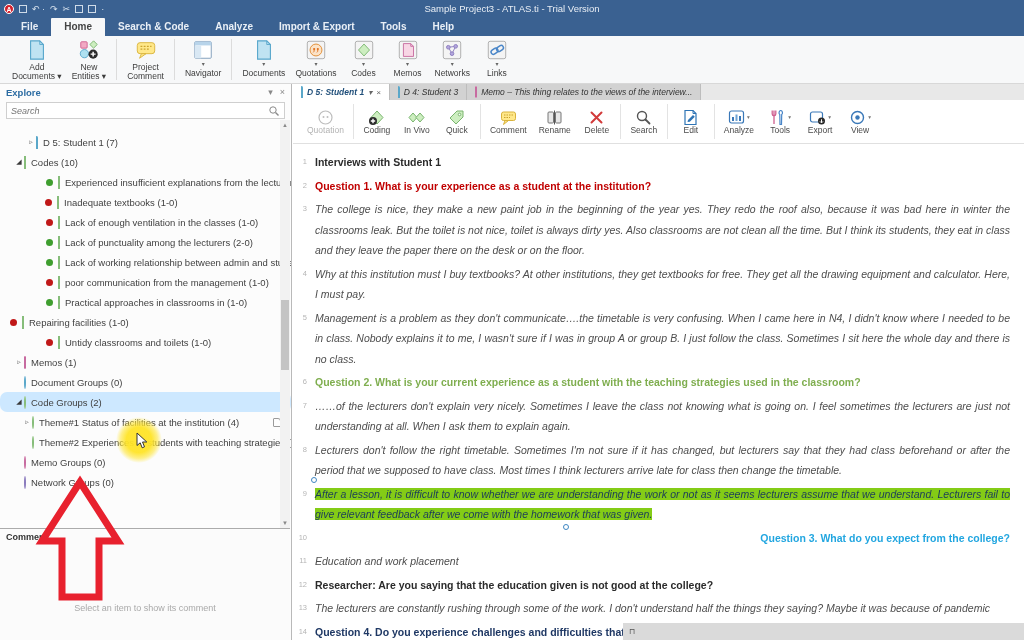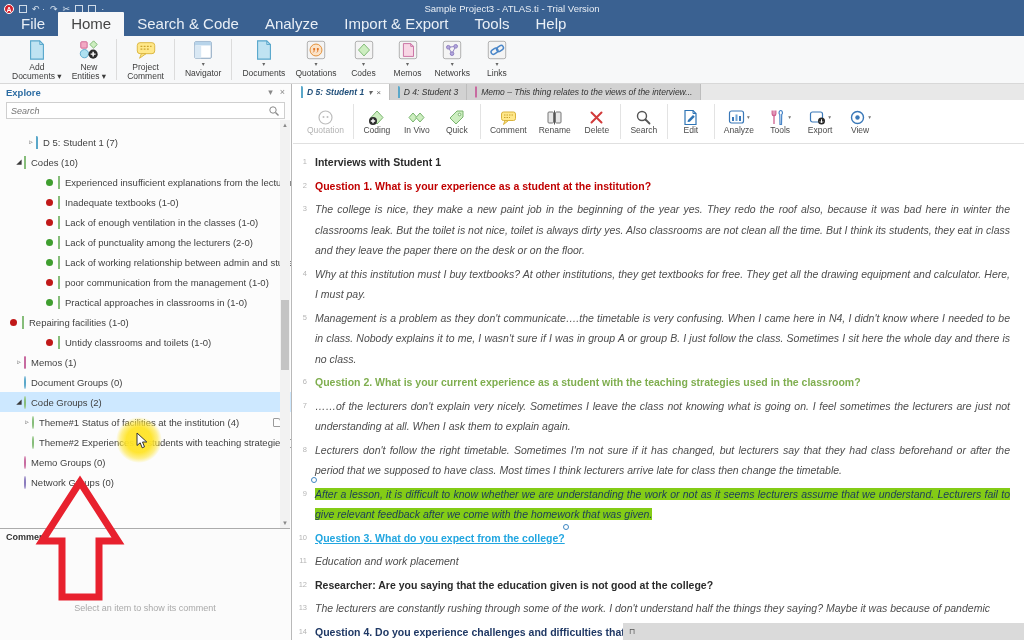--- a/index.html
+++ b/index.html
@@ -14,21 +14,21 @@
   .qat .logo { width:10px; height:10px; border-radius:50%; background:#d21f2c; border:1px solid #fff;
                color:#fff; font-size:7px; line-height:9px; text-align:center; font-weight:bold; }
   .qat .g { color:#d7e2ee; font-size:9px; line-height:10px; }
   .qat .sq { width:8px; height:8px; border:1px solid #cfdbe8; background:transparent; }
   .titlebar .title { position:absolute; left:0; right:0; text-align:center; color:#e8eef5;
                      font-size:9.5px; pointer-events:none; }
 
   
   .menubar { position:absolute; left:0; top:17px; width:1024px; height:19px; background:#3a6191;
              display:flex; align-items:flex-end; padding-left:8px; }
-  .mtab { color:#e9eff6; font-size:15px; padding:3px 13px 4px; cursor:default; }
+  .mtab { color:#e9eff6; font-size:10px; padding:3px 13px 4px; cursor:default;font-weight:bold; }
   .mtab.active { background:#f7f8f9; color:#444; border-radius:1px 1px 0 0; }
 
   
   .ribbon { position:absolute; left:0; top:36px; width:1024px; height:48px; background:#f7f8f9;
             border-bottom:1px solid #d8d8d8; display:flex; align-items:stretch; padding-left:4px; }
   .rgroup { display:flex; align-items:stretch; padding:2px 3px; }
   .rsep { width:1px; background:#dcdcdc; margin:3px 2px; }
   .rbtn { display:flex; flex-direction:column; align-items:center; justify-content:flex-start;
           min-width:44px; padding:1px 5px 0; }
   .rbtn svg { width:22px; height:22px; flex:0 0 22px; }
@@ -43,21 +43,21 @@
              border-right:1px solid #b9b9b9; }
   .panel-header { height:16px; display:flex; align-items:center; padding:0 6px; }
   .panel-header .ph-title { color:#2d6da3; font-size:9.5px; font-weight:bold; flex:1; }
   .panel-header .ph-ic { color:#888; font-size:9px; margin-left:7px; }
   .searchbox { margin:2px 6px 0; height:17px; border:1px solid #cfcfcf; background:#fff;
                display:flex; align-items:center; padding:0 4px; }
   .searchbox input { flex:1; border:none; outline:none; font-size:9px; font-style:italic;
                      color:#888; font-family:"Liberation Sans",sans-serif; background:transparent; }
   .tree { position:absolute; left:0; top:36px; right:0; bottom:112px; overflow:hidden; padding-top:12px; }
   .trow { height:20px; display:flex; align-items:center; font-size:9.5px; color:#3f3f3f; white-space:nowrap; }
-  .trow.sel { background:#cde8ff; }
+  .trow.sel { background:#cde8ff;border-radius:7px; }
   .arr { width:10px; font-size:7px; color:#707070; text-align:center; flex:0 0 10px; }
   .arr.exp { color:#3a3a3a; }
   .ti { flex:0 0 auto; margin-right:5px; }
   .dot { width:7px; height:7px; border-radius:50%; margin-right:5px; flex:0 0 7px; }
   .dot.g { background:#3f9e2f; } .dot.r { background:#c01818; }
   .ic-dia { width:8px; height:8px; background:#dff2d5; border:1px solid #86bd7a; transform:rotate(45deg); }
   .ic-doc { width:9px; height:11px; background:#cfe9f7; border:1px solid #5aa7c9; border-radius:1px 3px 1px 1px; }
   .ic-memo { width:9px; height:10px; background:#f8d6e5; border:1px solid #c76ba0; border-radius:2px; }
   .ic-net { width:9px; height:9px; border:1px solid #8a7bbd; border-radius:50%; background:#e6e1f5; }
   .ic-gdoc { width:9px; height:9px; border:1px solid #5aa7c9; border-radius:50%; background:#cfe9f7; }
@@ -93,21 +93,21 @@
 
   .doccontent { position:absolute; left:0; top:62px; right:0; bottom:0; overflow:hidden; padding:6px 14px 0 2px; }
   .dline { display:flex; margin-bottom:3px; }
   .lno { flex:0 0 20px; text-align:right; padding-right:8px; font-size:7.5px; color:#b5b5b5;
          line-height:20.5px; }
   .ltxt { flex:1; font-size:10.5px; line-height:20.5px; color:#4d4d4d; font-style:italic;
           text-align:justify; }
   .st-title .ltxt { font-style:normal; font-weight:bold; color:#2b2b2b; text-align:left; }
   .st-q1 .ltxt { font-style:normal; font-weight:bold; color:#c00000; text-align:left; }
   .st-q2 .ltxt { font-style:normal; font-weight:bold; color:#7fae4f; text-align:left; }
-  .st-q3 .ltxt { font-style:normal; font-weight:bold; color:#22a6e0; text-align:left;text-decoration:underline; }
+  .st-q3 .ltxt { font-style:normal; font-weight:bold; color:#22a6e0; text-align:right; }
   .st-q4 .ltxt { font-style:normal; font-weight:bold; color:#1f3864; text-align:left; }
   .st-bold .ltxt { font-style:normal; font-weight:bold; color:#2b2b2b; text-align:left; }
   .st-body1 .ltxt { white-space:nowrap; text-align:left; }
   .st-hl { position:relative; }
   .st-hl .ltxt span.hl { background:#84cc16; color:#1c3d5a; }
   .handle { position:absolute; width:6px; height:6px; border:1.5px solid #3f87c2; border-radius:50%;
             background:#fff; }
   .bottom-strip { position:absolute; left:330px; right:0; bottom:0; height:17px; background:#dadada;
                   color:#555; font-size:8px; line-height:17px; padding-left:6px; }
 
@@ -412,21 +412,21 @@
         <span class="tlabel">Codes (10)</span>
 
       </div>
           <div class="trow" style="padding-left: 36px;">
         <span class="arr"></span>
         <span class="dot g"></span>
         <span class="ti"><span class="ic-dia"></span></span>
         <span class="tlabel">Experienced insufficient explanations from the lecturer (...</span>
 
       </div>
-          <div class="trow" style="padding-left: 36px;">
+          <div class="trow" style=" margin-left: 35px;">
         <span class="arr"></span>
         <span class="dot r"></span>
         <span class="ti"><span class="ic-dia"></span></span>
         <span class="tlabel">Inadequate textbooks (1-0)</span>
 
       </div>
           <div class="trow" style="padding-left: 36px;">
         <span class="arr"></span>
         <span class="dot r"></span>
         <span class="ti"><span class="ic-dia"></span></span>

